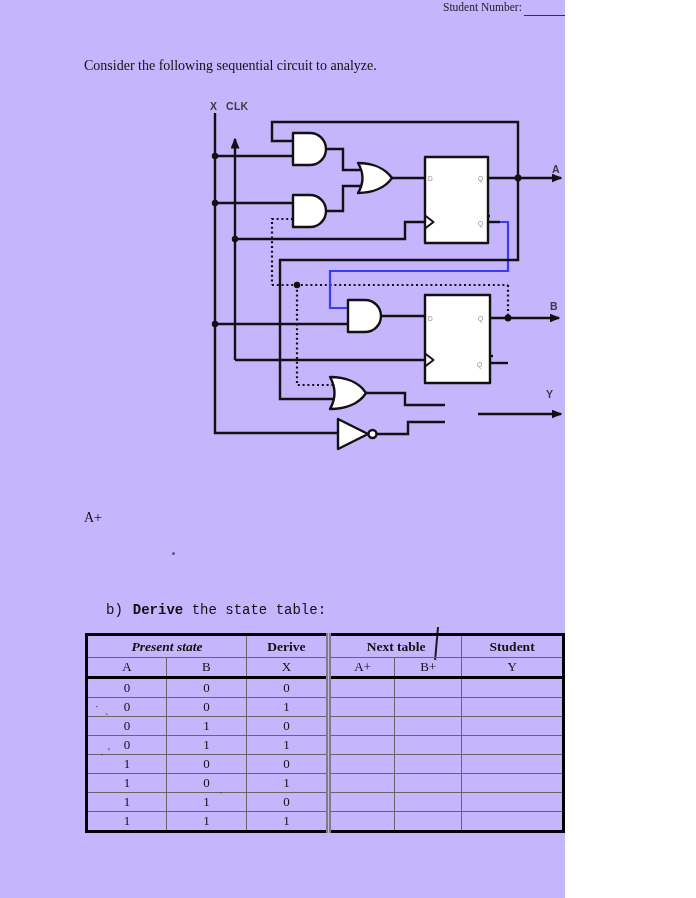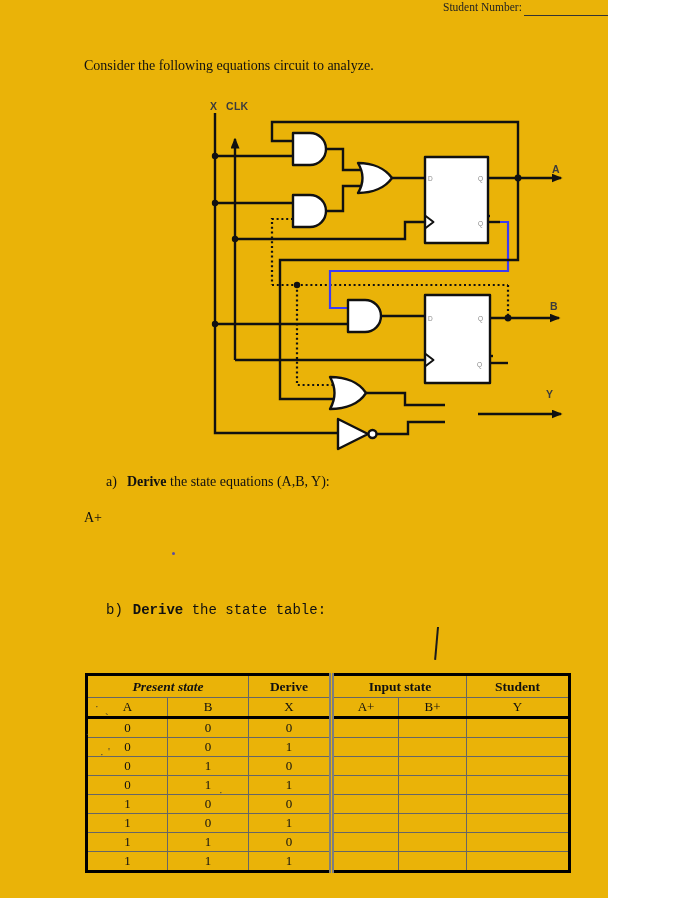--- a/index.html
+++ b/index.html
@@ -1,30 +1,30 @@
 <!DOCTYPE html>
 <html><head>
 <meta charset="utf-8">
 <style>
   html,body{margin:0;padding:0;background:#fff;}
-  #page{position:relative;width:608px;height:898px;background:#eab308;overflow:hidden;
+  #page{position:relative;width:565px;height:898px;background:#c4b5fd;overflow:hidden;
         font-family:"Liberation Serif",serif;color:#111;}
   .abs{position:absolute;}
   .sn-label{left:443px;top:1px;font-size:11.5px;color:#222;}
   .sn-line{left:524px;top:15px;width:168px;height:0;border-top:1.2px solid #333;}
   .intro{left:84px;top:58px;font-size:14px;}
   .sec{font-size:14px;}
   .sec .pfx{display:inline-block;margin-right:10px;}
   .sec-a{left:106px;top:474px;}
   .a-plus{left:84px;top:510px;font-size:14px;}
   .purple-dot{left:172px;top:552px;width:3px;height:3px;border-radius:50%;background:#5a4fa0;}
   .sec-b{left:106px;top:602px;font-family:Liberation Mono, monospace;}
   
   table.state{position:absolute;left:85px;top:633px;border-collapse:collapse;table-layout:fixed;
-              font-size:13px;margin-top:40px;}
+              font-size:13px;}
   table.state{border:3px solid #000;}
   table.state th,table.state td{border:1px solid #666;text-align:center;padding:0;font-weight:normal;
               overflow:hidden;white-space:nowrap;}
   tr.g th{height:21px;font-weight:bold;font-size:13.5px;}
   th.ps{font-style:italic;}
   tr.h2 th{height:18px;border-bottom:3px solid #000;}
   tr.d td{height:18px;}
   .dbl{border-left:5px double #7e7e7e !important;}
   .pen-stroke{left:437px;top:627px;width:2px;height:33px;background:#1b1b1b;
               transform:rotate(5deg);transform-origin:top center;}
@@ -34,21 +34,21 @@
   .ff-lbl{font-size:6.5px;fill:#888;}
 </style>
 </head>
 <body>
 
 <div id="page">
 
   <span class="abs sn-label">Student Number:</span>
   <span class="abs sn-line"></span>
 
-  <div class="abs intro">Consider the following equations circuit to analyze.</div>
+  <div class="abs intro">Consider the following sequential circuit to analyze.</div>
 
   <svg class="abs" style="left:0;top:0" width="696" height="470" viewBox="0 0 696 470">
     <defs>
       <marker id="arr" markerUnits="userSpaceOnUse" markerWidth="11" markerHeight="9" refX="9.5" refY="4.5" orient="auto">
         <path d="M0 0 L11 4.5 L0 9 Z" fill="#111"></path>
       </marker>
     </defs>
 
     <g stroke="#111" stroke-width="2.2" fill="none" stroke-dasharray="2 2.8">
       <path d="M293 219 H272 V285"></path>
@@ -114,23 +114,20 @@
     <text x="550" y="310" class="lbl">B</text>
     <text x="546" y="398" class="lbl">Y</text>
     <text x="428" y="181" class="ff-lbl">D</text>
     <text x="478" y="181" class="ff-lbl">Q</text>
     <text x="478" y="226" class="ff-lbl">Q</text>
     <text x="428" y="321" class="ff-lbl">D</text>
     <text x="478" y="321" class="ff-lbl">Q</text>
     <text x="477" y="367" class="ff-lbl">Q</text>
   </svg>
 
-  <div class="abs sec sec-a">
-    <span class="pfx">a)</span><b>Derive</b><span> the state equations (A,B, Y):</span>
-  </div>
 
   <div class="abs a-plus">A+</div>
 
   <span class="abs purple-dot"></span>
 
   <div class="abs sec sec-b">
     <span class="pfx">b)</span><b>Derive</b><span> the state table:</span>
   </div>
 
   <span class="abs pen-stroke"></span>
@@ -141,21 +138,21 @@
         <col style="width:81px">
         <col style="width:83px">
       <col style="width:67px">
         <col style="width:68px">
         <col style="width:103px">
     </colgroup>
     <tbody>
         <tr class="g">
       <th colspan="2" class="ps">Present state</th>
       <th>Derive</th>
-      <th colspan="2" class="dbl">Input state</th>
+      <th colspan="2" class="dbl">Next table</th>
       <th>Student</th>
     </tr>
     <tr class="h2">
       <th>A</th>
       <th>B</th>
       <th>X</th>
       <th class="dbl">A+</th>
       <th>B+</th>
       <th>Y</th>
     </tr>

